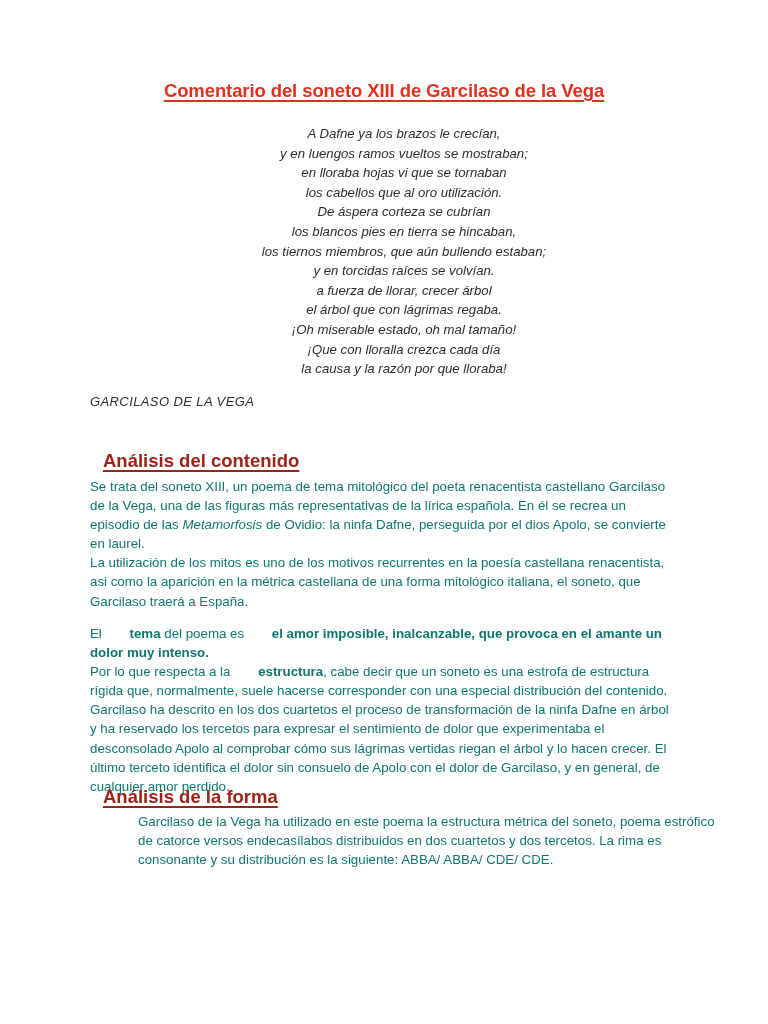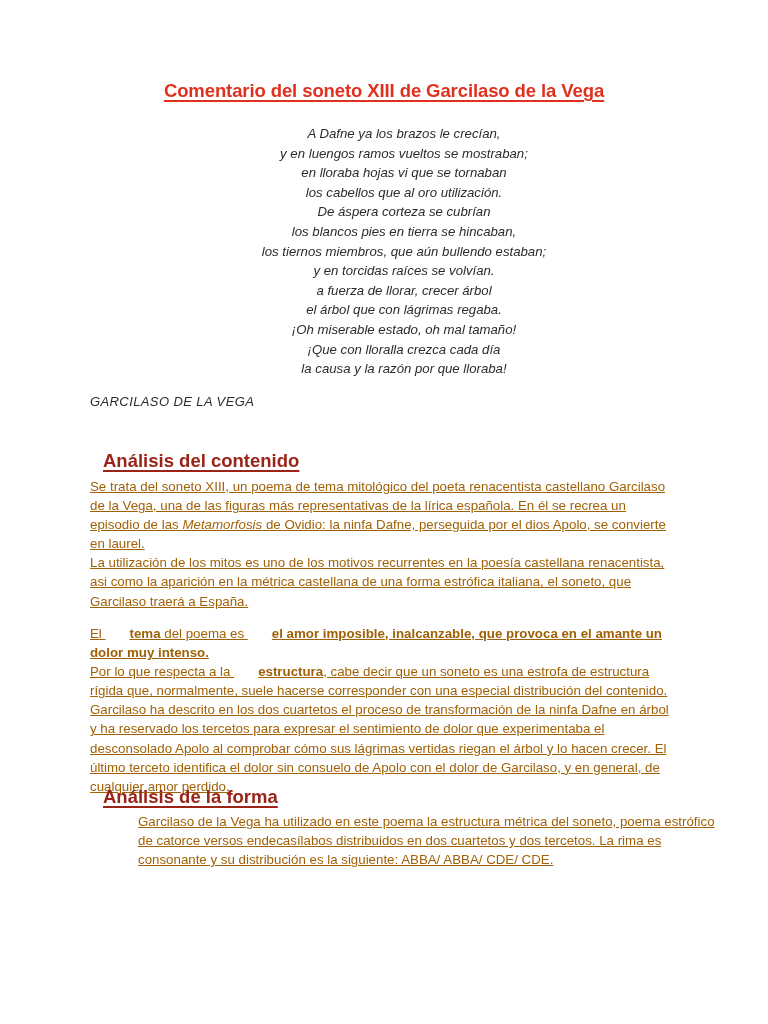--- a/index.html
+++ b/index.html
@@ -88,23 +88,22 @@
   #heading-contenido { top: 450px; }
   #heading-forma     { top: 786px; }
 
   
   .body-block {
     position: absolute;
     left: 90px;
     width: 584px;
     font-size: 13.3px;
     line-height: 19.1px;
-    color: #a16207;
+    color: #0f766e;
     text-align: left;
-    text-decoration: underline;
   }
   #body-contenido-a { top: 477px; }
   #body-contenido-b { top: 624px; }
   #body-forma       { top: 812px; margin-left: 48px; }
 
   .body-block p {
     margin: 0;
   }
   .body-block p + p {
     margin-top: 0;
@@ -144,21 +143,21 @@
   </div>
 
   <div class="poem-attrib">GARCILASO DE LA VEGA</div>
 
   <div class="section-heading" id="heading-contenido">
     <span>Análisis del contenido</span>
   </div>
 
   <div class="body-block" id="body-contenido-a">
     <p><span>Se trata del soneto XIII, un poema de tema mitológico del poeta renacentista castellano Garcilaso de la Vega, una de las figuras más representativas de la lírica española.  En él se recrea un episodio de las </span><em class="work-title">Metamorfosis</em><span> de Ovidio: la ninfa Dafne, perseguida por el dios Apolo, se convierte en laurel.</span></p>
-    <p>La utilización de los mitos es uno de los motivos recurrentes en la poesía castellana renacentista, asi como la aparición en la métrica castellana de una forma estrófica italiana, el soneto, que Garcilaso traerá a España.</p>
+    <p>La utilización de los mitos es uno de los motivos recurrentes en la poesía castellana renacentista, asi como la aparición en la métrica castellana de una forma mitológico italiana, el soneto, que Garcilaso traerá a España.</p>
   </div>
 
   <div class="body-block" id="body-contenido-b">
     <p><span>El </span><strong class="emph">tema</strong><span> del poema es </span><strong class="emph">el amor imposible, inalcanzable, que provoca en el amante un dolor muy intenso.</strong></p>
     <p><span>Por lo que respecta a la </span><strong class="emph">estructura</strong><span>, cabe decir que un soneto es una estrofa de estructura rígida que, normalmente, suele hacerse corresponder con una especial distribución del contenido. Garcilaso ha descrito en los dos cuartetos el proceso de transformación de la ninfa Dafne en árbol y ha reservado los tercetos para expresar el sentimiento de dolor que experimentaba el desconsolado Apolo al comprobar cómo sus lágrimas vertidas riegan el árbol y lo hacen crecer. El último terceto identifica el dolor sin consuelo de Apolo con el dolor de Garcilaso, y en general, de cualquier amor perdido.</span></p>
   </div>
 
   <div class="section-heading" id="heading-forma">
     <span>Análisis de la forma</span>
   </div>

